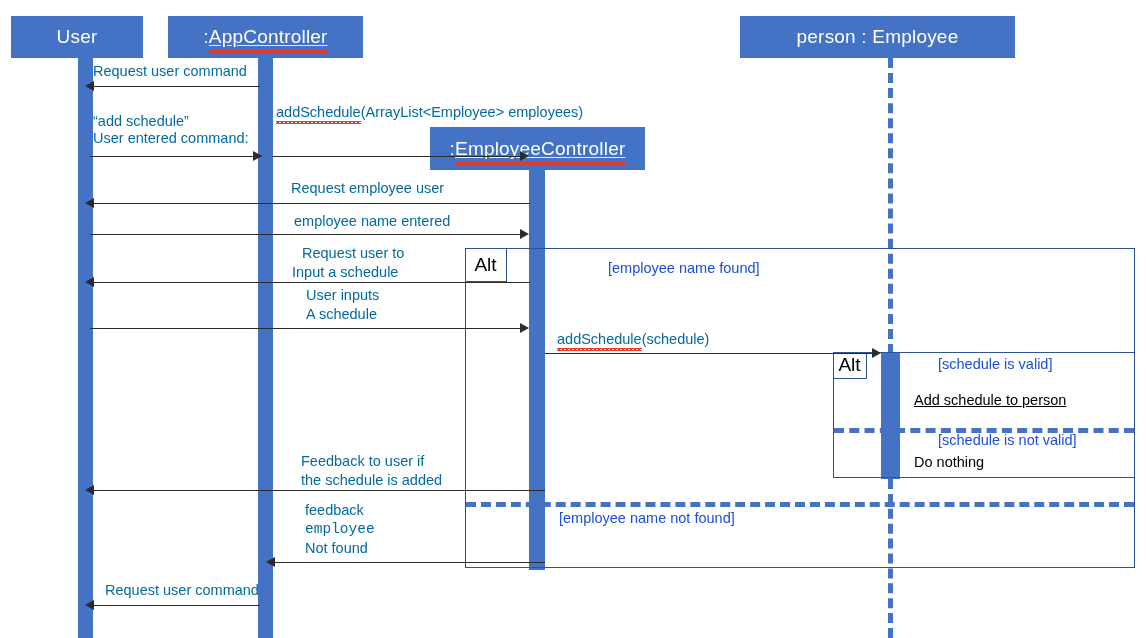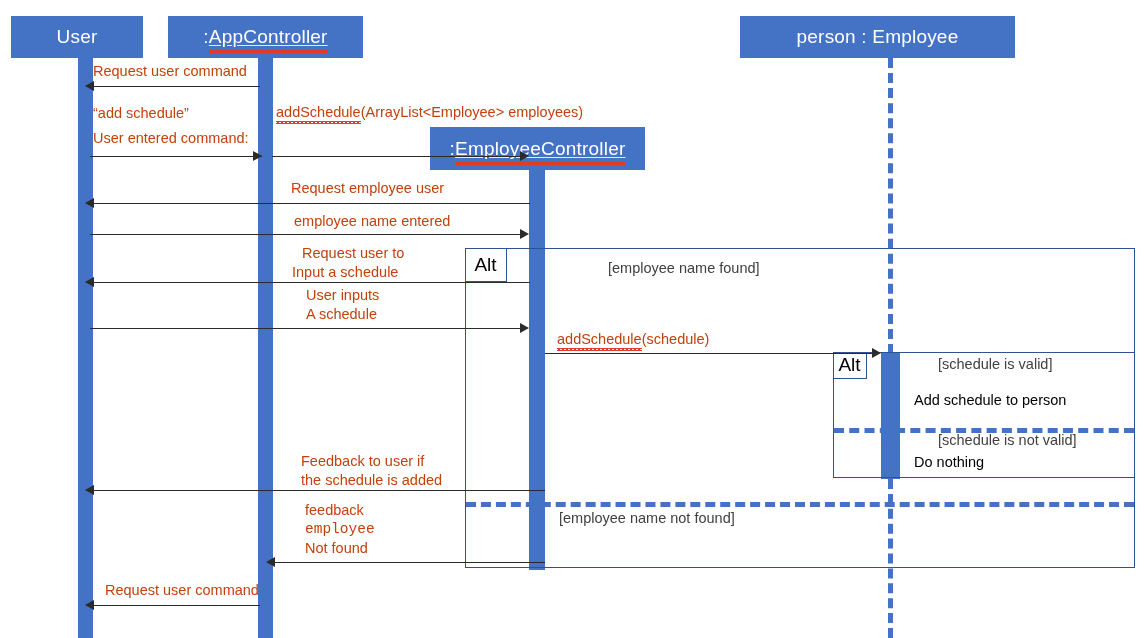--- a/index.html
+++ b/index.html
@@ -71,21 +71,21 @@
     position: absolute;
     width: 0; height: 0;
     border-top: 5px solid transparent;
     border-bottom: 5px solid transparent;
   }
   .arrow-head.right { border-left: 9px solid #2b2b2b; }
   .arrow-head.left  { border-right: 9px solid #2b2b2b; }
   .msg-label {
     position: absolute;
     font-size: 14.5px;
-    color: #c2410c;
+    color: #0369a1;
     white-space: pre;
     line-height: 19px;
   }
   .squiggle {
     position: relative;
     display: inline-block;
   }
   .squiggle::after {
     content: "";
     position: absolute;
@@ -116,21 +116,21 @@
     background: transparent;
   }
   .fragment-divider {
     position: absolute;
     border-top: 5px dashed #4472C4;
     height: 0;
   }
   .guard {
     position: absolute;
     font-size: 14.5px;
-    color: #404040;
+    color: #1d4ed8;
     white-space: nowrap;
   }
   .frag-note {
     position: absolute;
     font-size: 14.5px;
     color: #000000;
     white-space: nowrap;
   }
 </style>
 </head>
@@ -170,31 +170,31 @@
 
   <div class="fragment" style="left:465px; top:248px; width:670px; height:320px;"></div>
   <div class="fragment-label" style="left:465px; top:248px; width:42px; height:34px;">Alt</div>
   <div class="guard" style="left:608px; top:260px;">[employee name found]</div>
   <div class="fragment-divider" style="left:466px; top:502px; width:668px;"></div>
   <div class="guard" style="left:559px; top:510px;">[employee name not found]</div>
 
   <div class="fragment" style="left:833px; top:352px; width:302px; height:126px;"></div>
   <div class="fragment-label" style="left:833px; top:352px; width:34px; height:27px;">Alt</div>
   <div class="guard" style="left:938px; top:356px;">[schedule is valid]</div>
-  <div class="frag-note" style="left:914px; top:392px;">Add schedule to person</div>
+  <div class="frag-note" style="left:914px; top:392px;text-decoration:underline;">Add schedule to person</div>
   <div class="fragment-divider" style="left:834px; top:428px; width:300px;"></div>
   <div class="guard" style="left:938px; top:432px;">[schedule is not valid]</div>
   <div class="frag-note" style="left:914px; top:454px;">Do nothing</div>
 
   <div class="msg-label" style="left:93px; top:62px;">Request user command</div>
   <div class="msg-line" style="left:90px; top:86px; width:170px;"></div>
   <div class="arrow-head left" style="left:85px; top:81px;"></div>
 
   <div class="msg-label" style="left:93px; top:101px;margin-top:28px;">User entered command:</div>
-  <div class="msg-label" style="left:93px; top:104px;">“add schedule”</div>
+  <div class="msg-label" style="left:93px; top:112px;">“add schedule”</div>
   <div class="msg-line" style="left:90px; top:156px; width:172px;"></div>
   <div class="arrow-head right" style="left:253px; top:151px;"></div>
 
   <div class="msg-label" style="left:276px; top:103px;"><span class="squiggle">addSchedule</span><span>(ArrayList&lt;Employee&gt; employees)</span></div>
   <div class="msg-line" style="left:272px; top:156px; width:252px;"></div>
   <div class="arrow-head right" style="left:520px; top:151px;"></div>
 
   <div class="msg-label" style="left:291px; top:179px;">Request employee user</div>
   <div class="msg-line" style="left:90px; top:203px; width:440px;"></div>
   <div class="arrow-head left" style="left:85px; top:198px;"></div>

